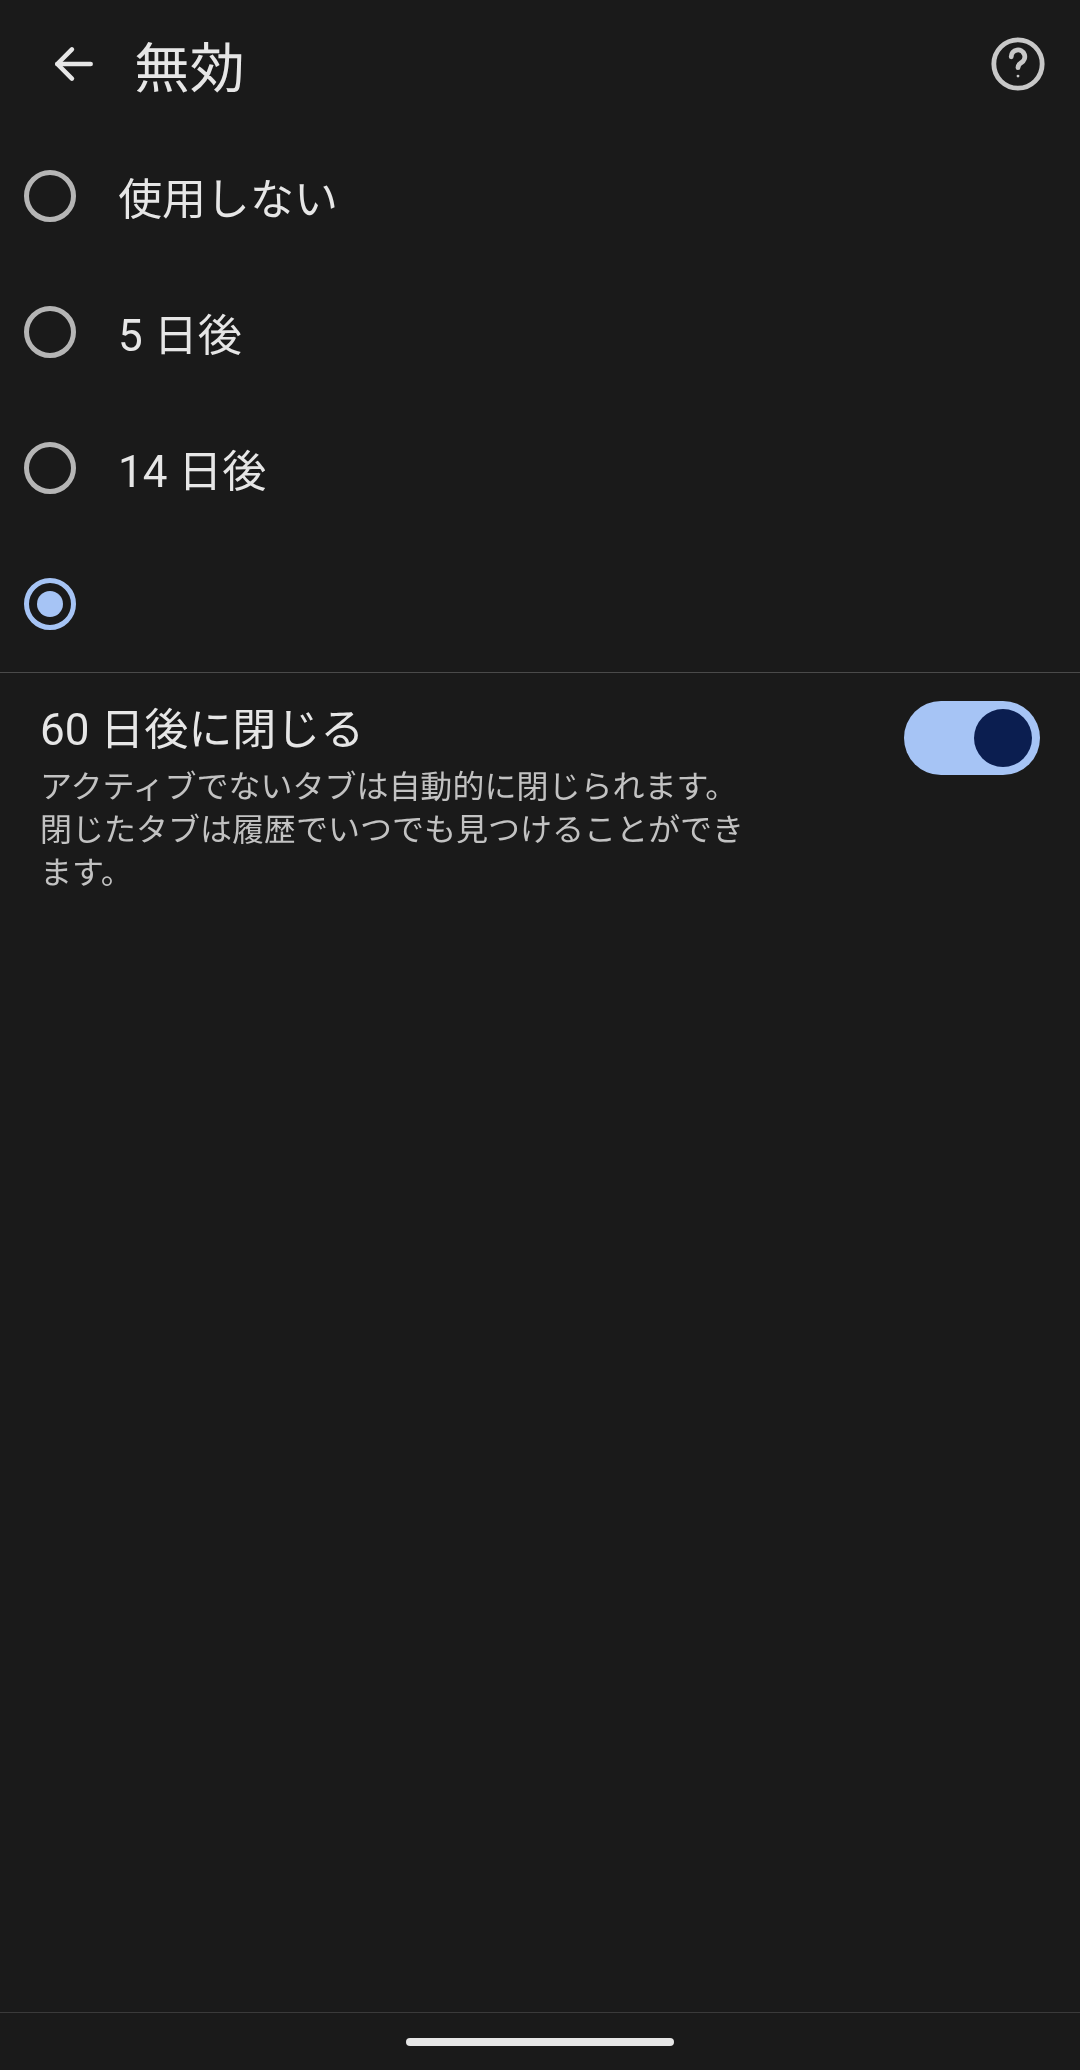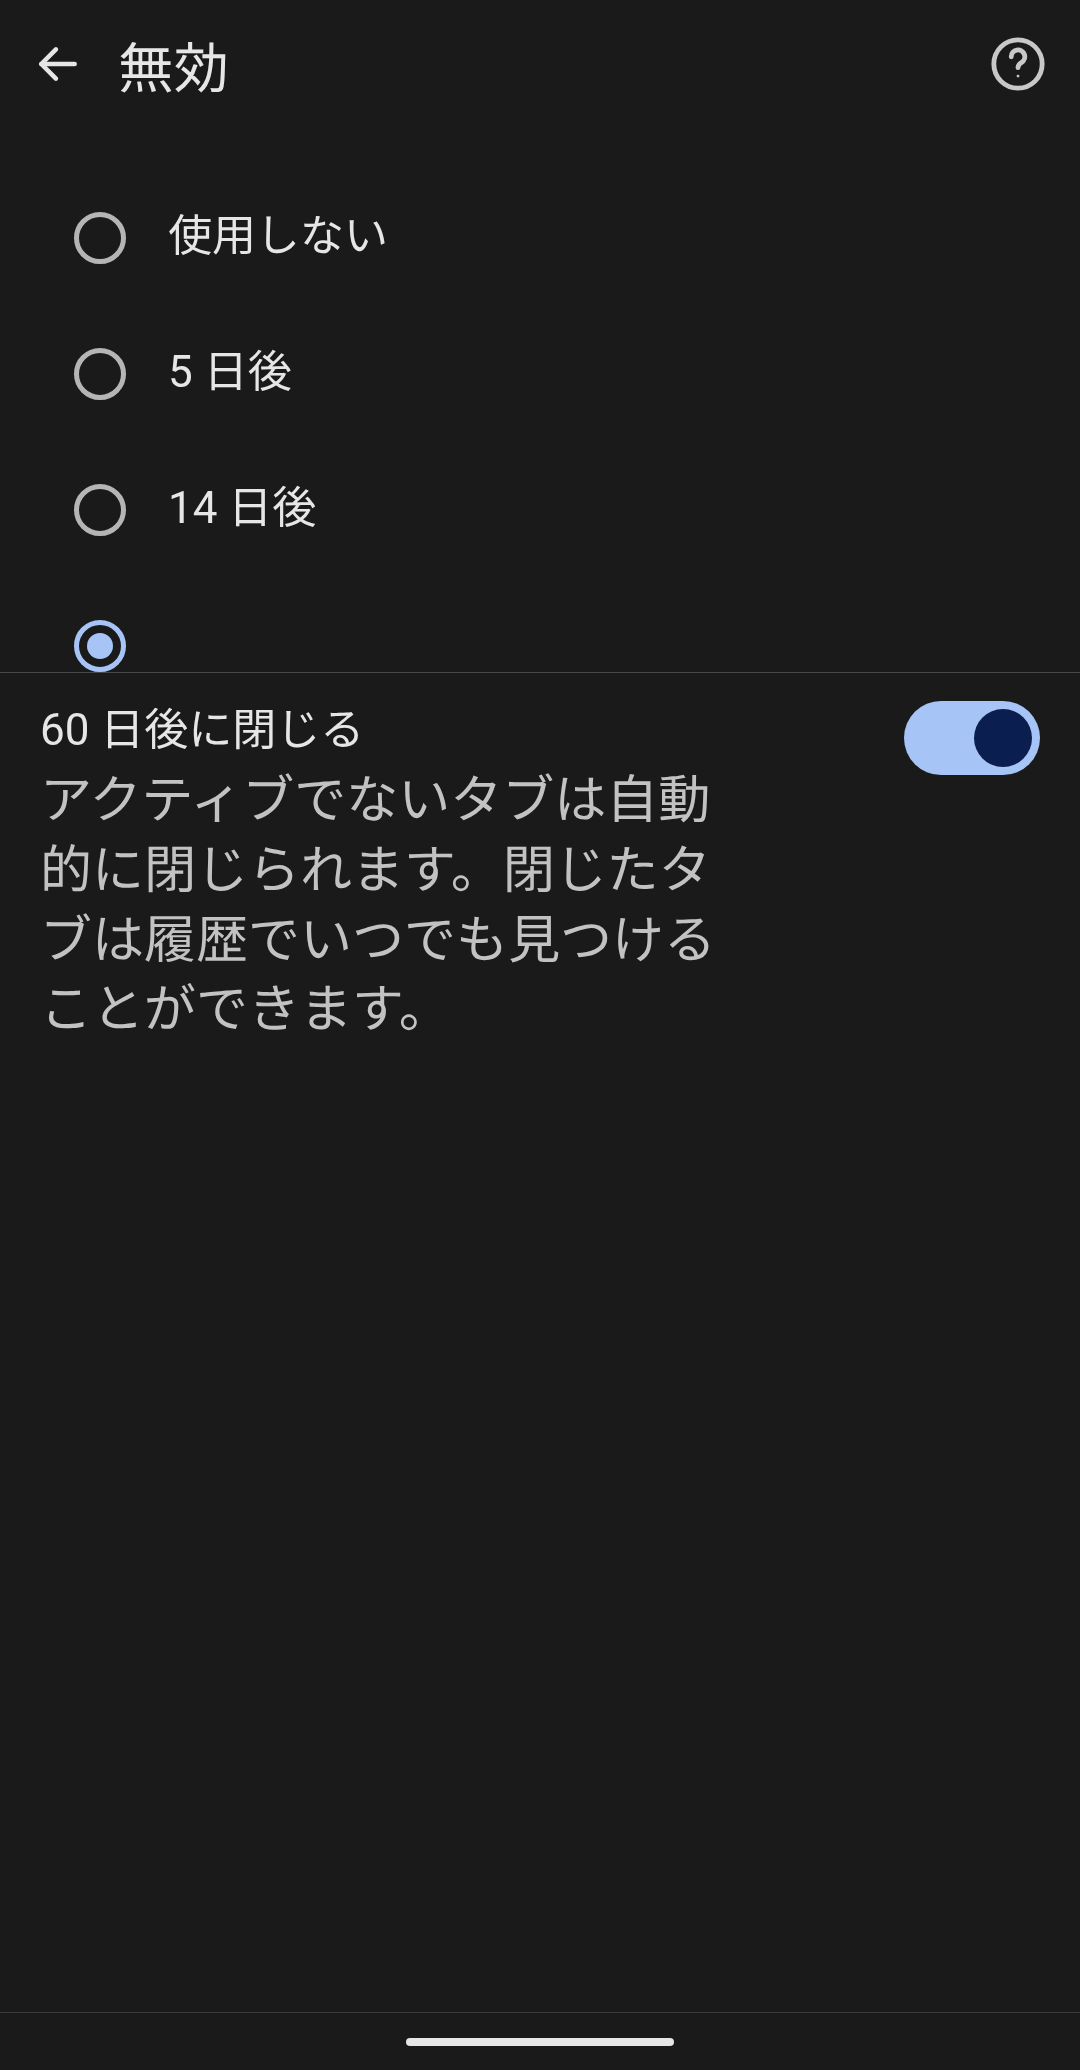--- a/index.html
+++ b/index.html
@@ -11,21 +11,21 @@
       color: #e6e6e6;
       overflow: hidden;
       position: relative;
     }
 
     
     .app-bar {
       display: flex;
       align-items: center;
       height: 128px;
-      padding: 0 28px 0 24px;
+      padding: 0 28px 0 40px;
     }
     .back-button {
       width: 68px;
       height: 68px;
       display: flex;
       align-items: center;
       justify-content: center;
       color: #e6e6e6;
     }
     .title {
@@ -40,24 +40,23 @@
       height: 68px;
       display: flex;
       align-items: center;
       justify-content: center;
       color: #c8c8c8;
     }
 
     
     .radio-row {
       display: flex;
-      align-items: flex-end;
+      align-items: center;
       height: 136px;
-      padding: 0 0 0 50px;
-      margin-left: 24px;
+      padding: 0 0 0 24px;
     }
     .radio {
       width: 52px;
       height: 52px;
       border-radius: 50%;
       border: 5px solid #b5b5b5;
       display: flex;
       align-items: center;
       justify-content: center;
       flex-shrink: 0;
@@ -94,21 +93,21 @@
       flex: 1;
       padding-right: 24px;
     }
     .setting-title {
       font-size: 44px;
       color: #e6e6e6;
       line-height: 1.35;
       margin-bottom: 6px;
     }
     .setting-desc {
-      font-size: 52px;
+      font-size: 32px;
       color: #c2c2c2;
       line-height: 1.34;
       max-width: 720px;
     }
     .toggle {
       width: 136px;
       height: 74px;
       border-radius: 40px;
       background: #a6c4f5;
       position: relative;

